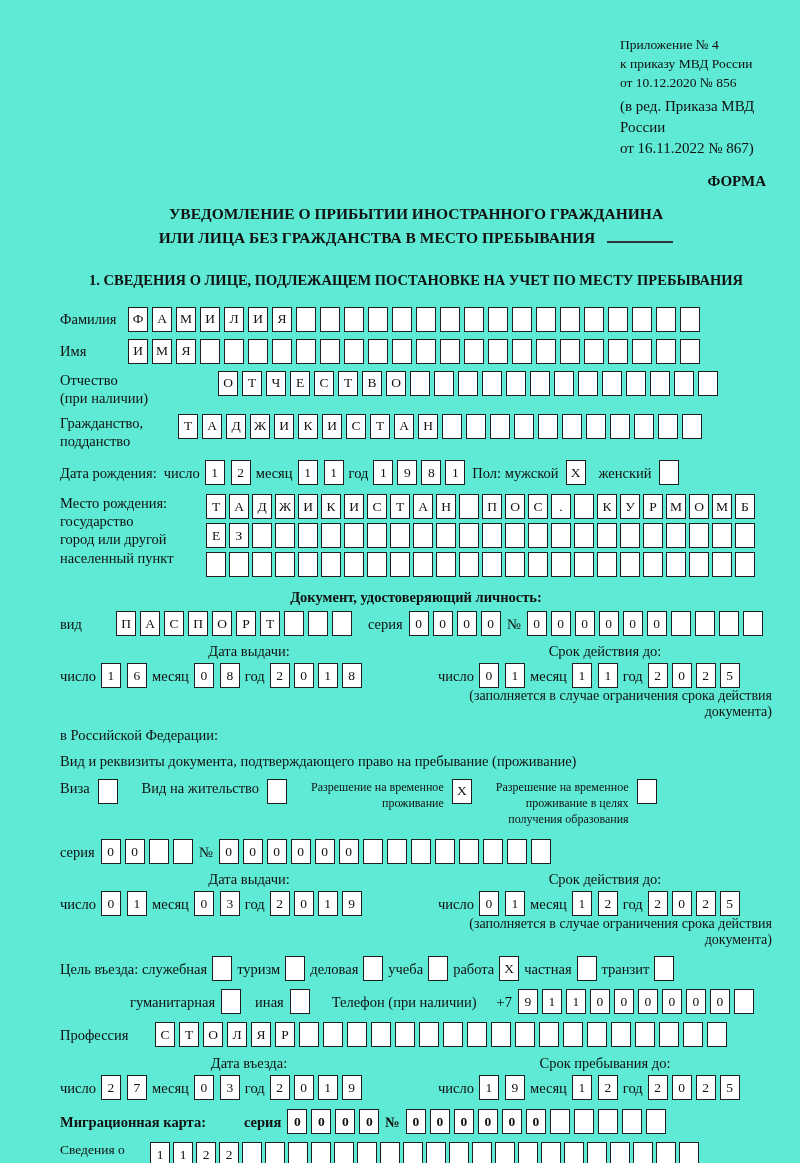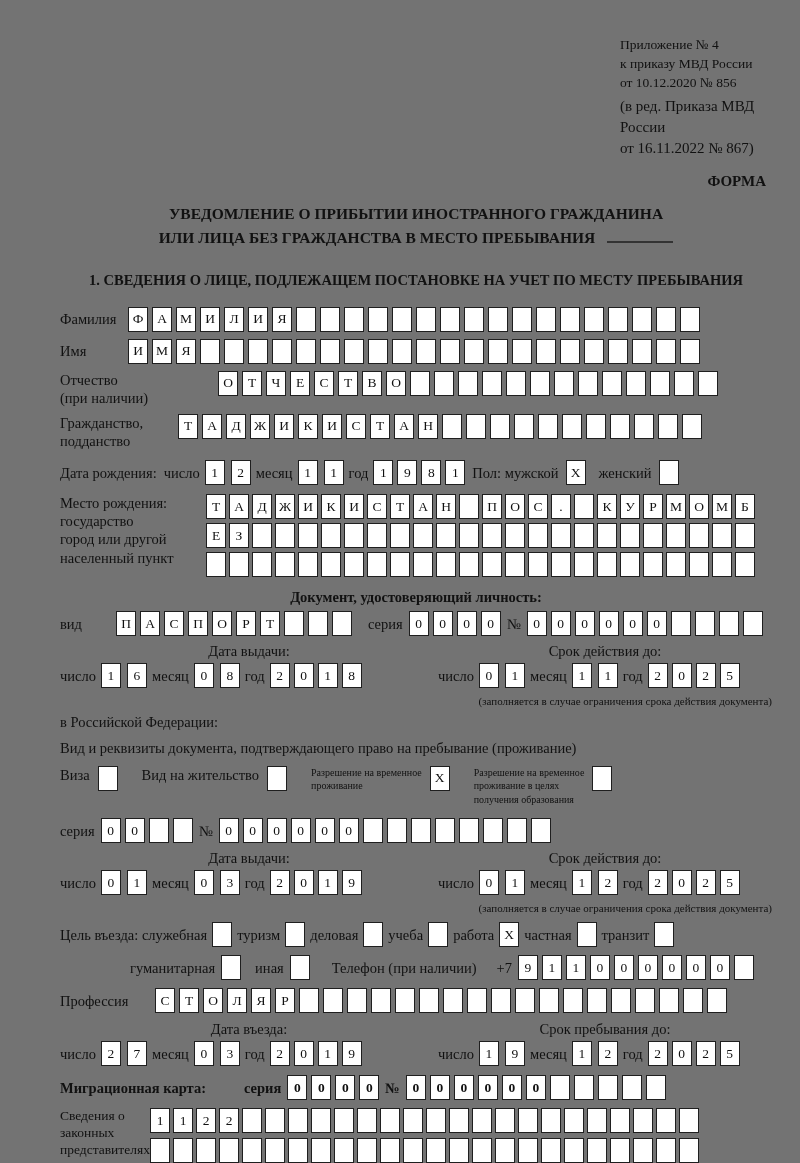--- a/index.html
+++ b/index.html
@@ -1,17 +1,17 @@
 <!DOCTYPE html>
 <html><head>
 <meta charset="utf-8">
 <style>
   html,body { margin:0; padding:0; background:#888; }
   .page {
-    width:800px; height:1163px; background:#737373; margin:0 auto;
+    width:800px; height:1163px; background:#5eead4; margin:0 auto;
     font-family:"Liberation Serif","DejaVu Serif",serif; color:#111;
     box-sizing:border-box; padding:36px 28px 16px 60px; position:relative;
     overflow:hidden;
   }
   .lbl { font-size:14.5px; line-height:1.25; }
   .small { font-size:12.5px; }
   .b { font-weight:bold; }
   .cell {
     display:inline-flex; align-items:center; justify-content:center;
     width:20px; height:25px; border:1.6px solid #1f1f1f; box-sizing:border-box;
@@ -28,24 +28,24 @@
   .uline { display:inline-block; width:66px; border-bottom:2px solid #333; margin-left:12px; }
   .sect { text-align:center; font-weight:bold; font-size:14.5px; margin:22px 0 18px 0; }
   .lblcol { flex:none; }
   .dg { display:flex; align-items:center; gap:5px; flex:none; }
   .dg .boxes { gap:6px; }
   .dg .year { gap:4px; }
   .twocol { display:flex; }
   .col1 { width:378px; flex:none; }
   .col2 { flex:1; }
   .dhead { text-align:center; font-size:14.5px; margin-bottom:3px; }
-  .notel { text-align:right; font-size:11px; margin-top:7px; }
+  .notel { text-align:right; font-size:14px; margin-top:0; }
   .ckrow { display:flex; align-items:flex-start; gap:10px; }
   .ckopt { display:flex; align-items:flex-start; gap:8px; }
-  .stack { text-align:left; font-size:10px; line-height:1.35;font-family:Liberation Serif, serif; }
+  .stack { text-align:right; font-size:12px; line-height:1.35;font-family:Liberation Serif, serif; }
 </style>
 </head>
 <body>
 
 <div class="page">
 
   <div class="annex">
     <div>Приложение № 4</div>
     <div>к приказу МВД России</div>
     <div>от 10.12.2020 № 856</div>

